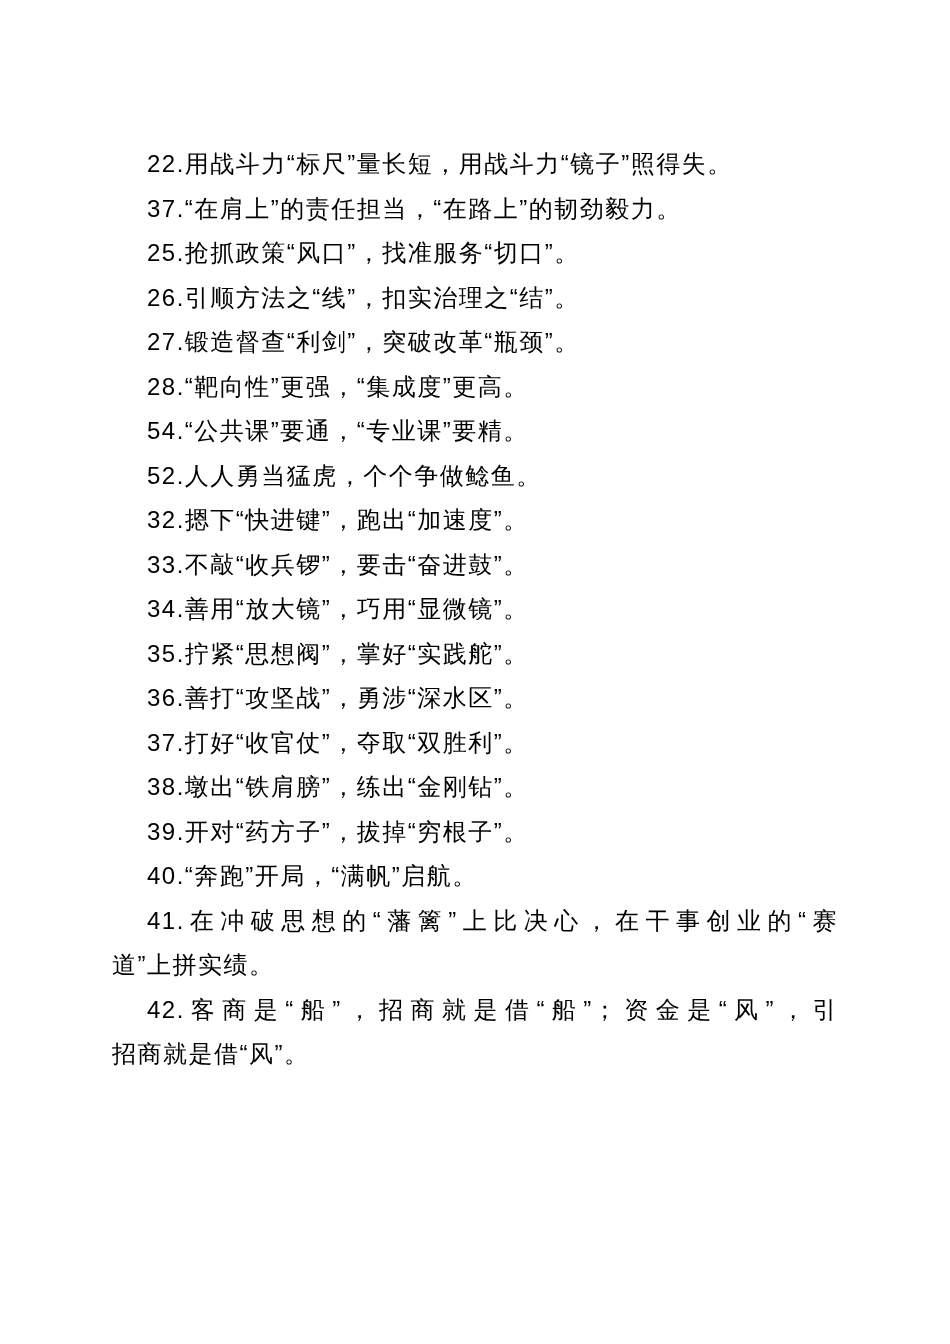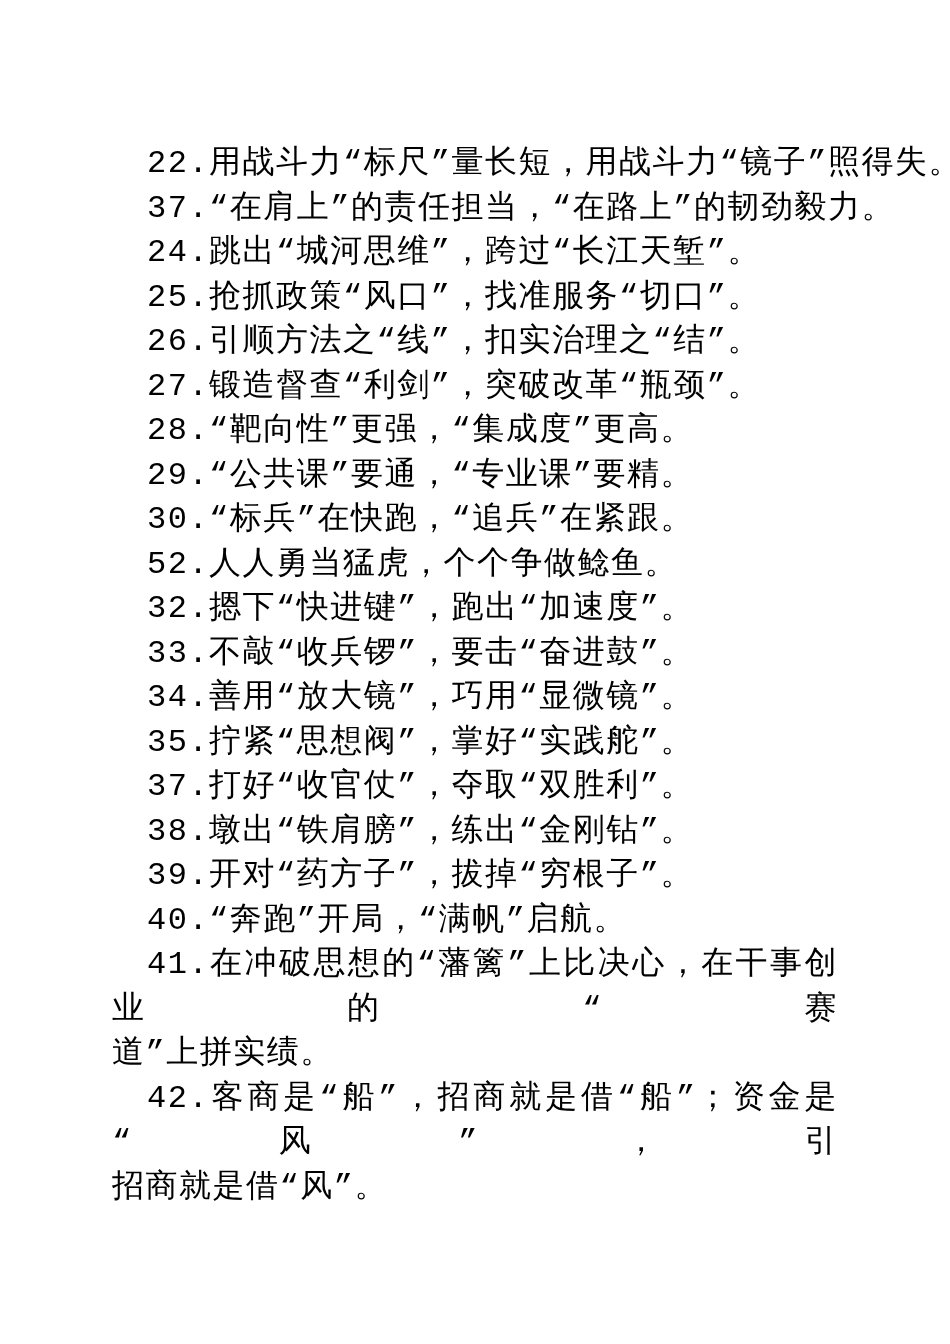--- a/index.html
+++ b/index.html
@@ -17,22 +17,22 @@
   }
   .content {
     position: absolute;
     top: 142px;
     left: 112px;
     width: 726px;
   }
   .ln {
     margin: 0;
     padding: 0;
-    font-family: Liberation Mono, monospace;
-    font-size: 32px;
+    font-family: Liberation Sans, sans-serif;
+    font-size: 24px;
     line-height: 44.5px;
     letter-spacing: 1.5px;
     color: #000000;
     text-indent: 35px;
     white-space: nowrap;
     text-align: left;
   }
   .cont {
     text-indent: 0;
   }
@@ -42,32 +42,31 @@
     text-align-last: justify;
   }
 </style>
 </head>
 <body>
 
 <div class="page">
   <div class="content">
     <p class="ln">22.用战斗力“标尺”量长短，用战斗力“镜子”照得失。</p>
     <p class="ln">37.“在肩上”的责任担当，“在路上”的韧劲毅力。</p>
-    <p class="ln">24.跳出“城河思维”，跨过“长江天堑”。</p>
     <p class="ln">25.抢抓政策“风口”，找准服务“切口”。</p>
     <p class="ln">26.引顺方法之“线”，扣实治理之“结”。</p>
     <p class="ln">27.锻造督查“利剑”，突破改革“瓶颈”。</p>
     <p class="ln">28.“靶向性”更强，“集成度”更高。</p>
-    <p class="ln">29.“公共课”要通，“专业课”要精。</p>
-    <p class="ln">30.“标兵”在快跑，“追兵”在紧跟。</p>
+    <p class="ln">54.“公共课”要通，“专业课”要精。</p>
     <p class="ln">52.人人勇当猛虎，个个争做鲶鱼。</p>
     <p class="ln">32.摁下“快进键”，跑出“加速度”。</p>
     <p class="ln">33.不敲“收兵锣”，要击“奋进鼓”。</p>
     <p class="ln">34.善用“放大镜”，巧用“显微镜”。</p>
     <p class="ln">35.拧紧“思想阀”，掌好“实践舵”。</p>
+    <p class="ln">36.善打“攻坚战”，勇涉“深水区”。</p>
     <p class="ln">37.打好“收官仗”，夺取“双胜利”。</p>
     <p class="ln">38.墩出“铁肩膀”，练出“金刚钻”。</p>
     <p class="ln">39.开对“药方子”，拔掉“穷根子”。</p>
     <p class="ln">40.“奔跑”开局，“满帆”启航。</p>
     <p class="ln jf">41.在冲破思想的“藩篱”上比决心，在干事创业的“赛</p>
     <p class="ln cont">道”上拼实绩。</p>
     <p class="ln jf">42.客商是“船”，招商就是借“船”；资金是“风”，引</p>
     <p class="ln cont">招商就是借“风”。</p>
   </div>
 </div>

